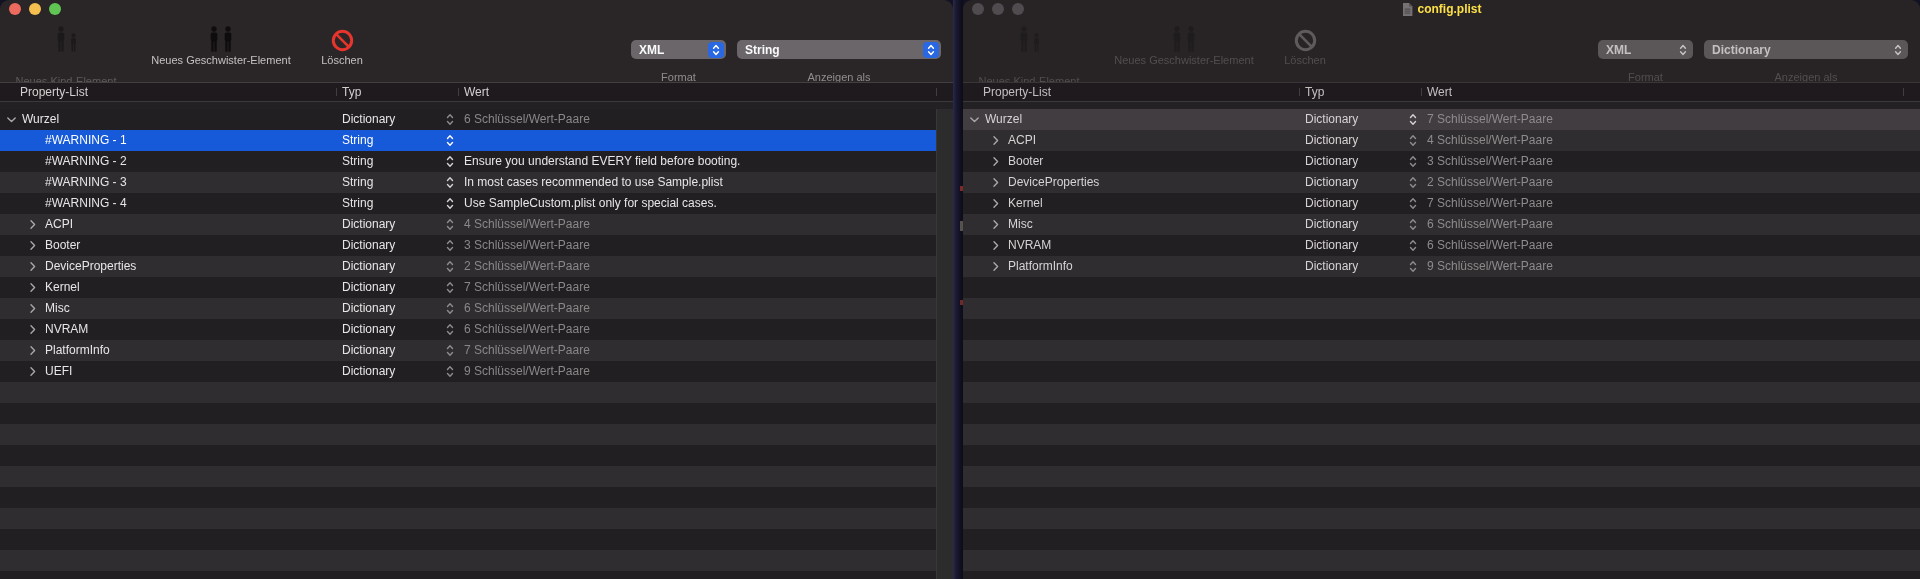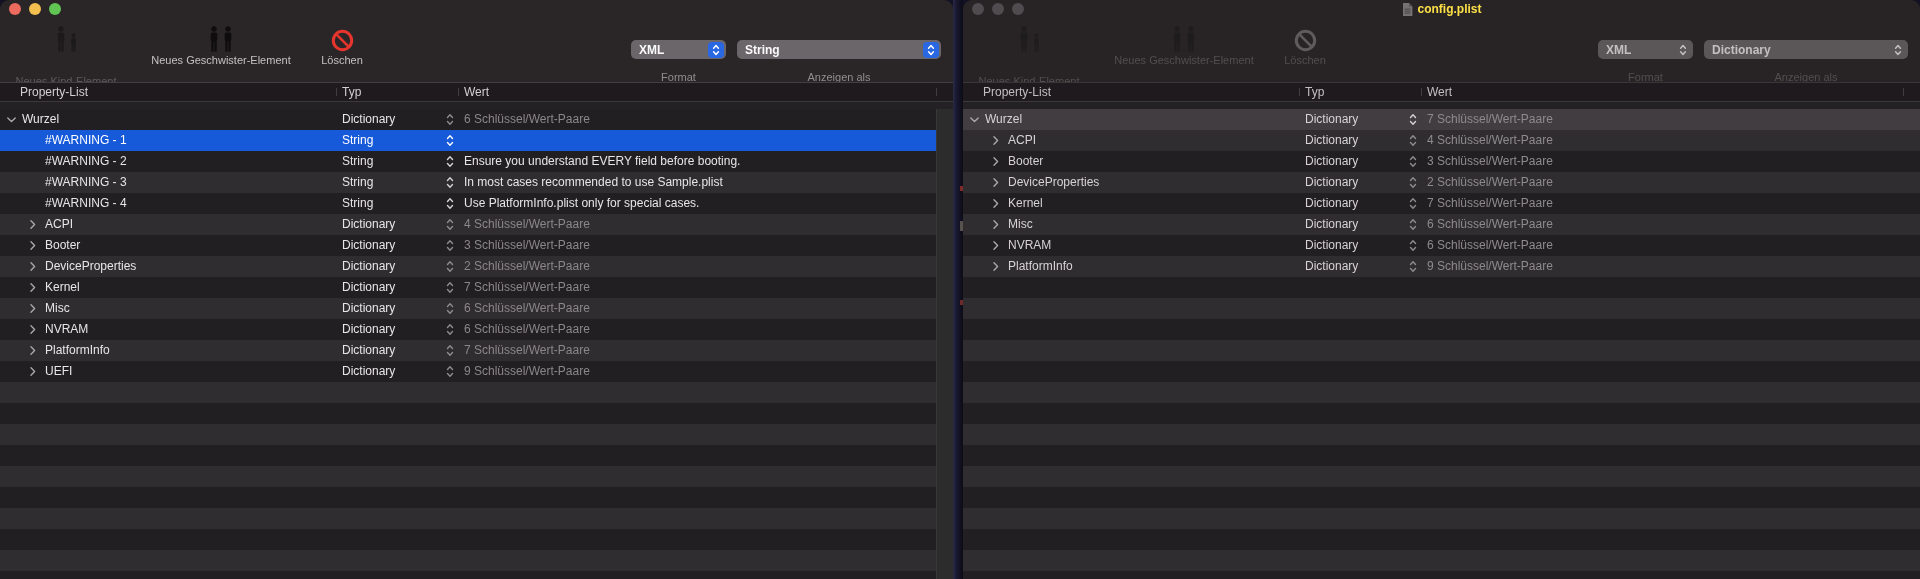--- a/index.html
+++ b/index.html
@@ -219,21 +219,21 @@
         <span class="val">In most cases recommended to use Sample.plist</span>
       </div>
       <div class="row">
         <span class="key" style="left:45px">#WARNING - 4</span>
         <span class="typ">String</span>
         <span class="step">
           <svg width="8" height="13" viewBox="0 0 8 13">
             <path d="M1.5 4.4 4 1.8 6.5 4.4 M1.5 8.6 4 11.2 6.5 8.6" fill="none" stroke="currentColor" stroke-width="1.4" stroke-linecap="round" stroke-linejoin="round"></path>
           </svg>
         </span>
-        <span class="val">Use PlatformInfo.plist only for special cases.</span>
+        <span class="val">Use SampleCustom.plist only for special cases.</span>
       </div>
       <div class="row lit">
         <span class="chev" style="left:29px">
           <svg width="8" height="11" viewBox="0 0 8 11">
             <path d="M2 1.8 5.6 5.5 2 9.2" fill="none" stroke="currentColor" stroke-width="1.4" stroke-linecap="round" stroke-linejoin="round"></path>
           </svg>
         </span>
         <span class="key" style="left:45px">ACPI</span>
         <span class="typ">Dictionary</span>
         <span class="step muted-step">

